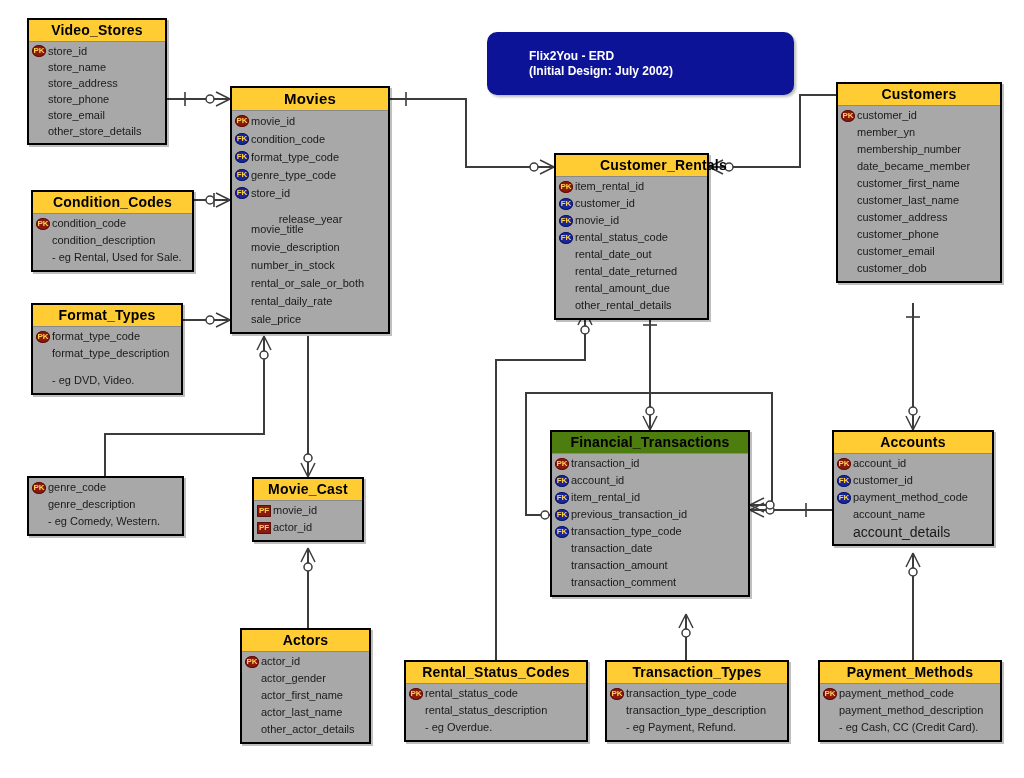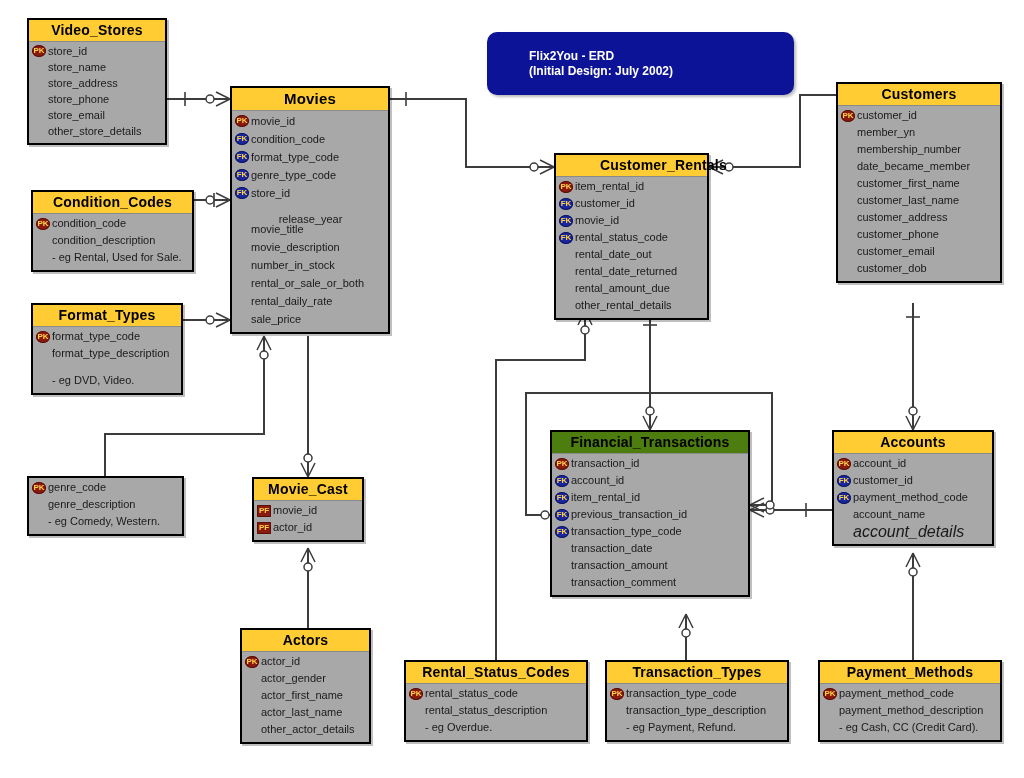--- a/index.html
+++ b/index.html
@@ -439,21 +439,21 @@
           <span class="txt">customer_id</span>
         </div>
         <div class="attr" style="font-size: 11px; height: 17px;">
           <span class="badge fk" style="width: 14px; height: 12px; line-height: 12px; font-size: 8px; background: rgb(25, 38, 156);">FK</span>
           <span class="txt">payment_method_code</span>
         </div>
         <div class="attr" style="font-size: 11px; height: 17px;">
           <span class="badge none" style="width: 14px; height: 12px; line-height: 12px; font-size: 8px;"></span>
           <span class="txt">account_name</span>
         </div>
-        <div class="attr" style="font-size: 16px; height: 17px; font-style: italic;">
+        <div class="attr" style="font-size: 14px; height: 17px;">
           <span class="badge none" style="width: 14px; height: 12px; line-height: 12px; font-size: 8px;"></span>
           <span class="txt">account_details</span>
         </div>
       </div>
     </div>
     <div class="entity" style="left: 404px; top: 660px; width: 184px; background: rgb(168, 168, 168);">
       <div class="hdr" style="font-size: 14px; background: rgb(255, 204, 51);">Rental_Status_Codes</div>
       <div class="attrs">
         <div class="attr" style="font-size: 11px; height: 17px;">
           <span class="badge pk" style="width: 14px; height: 12px; line-height: 12px; font-size: 8px; background: rgb(139, 26, 14);">PK</span>

